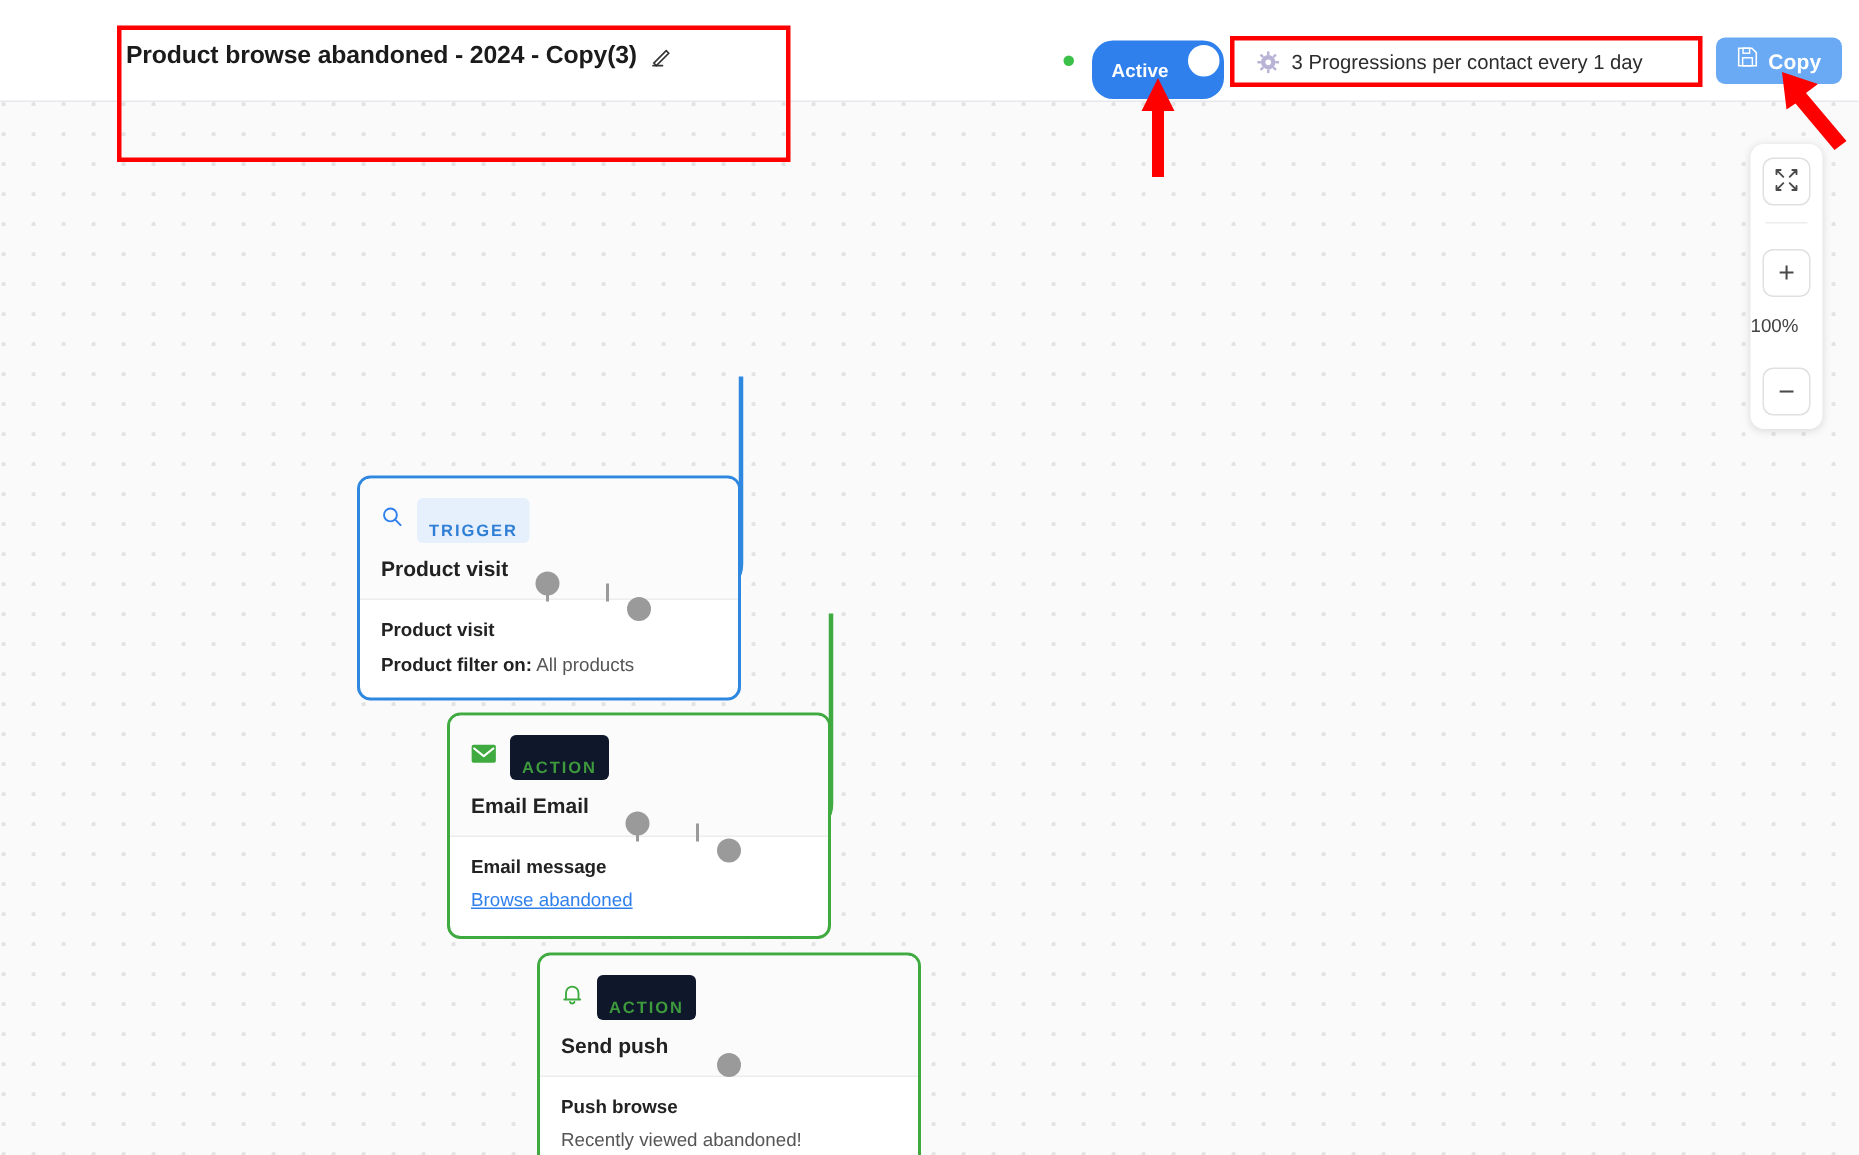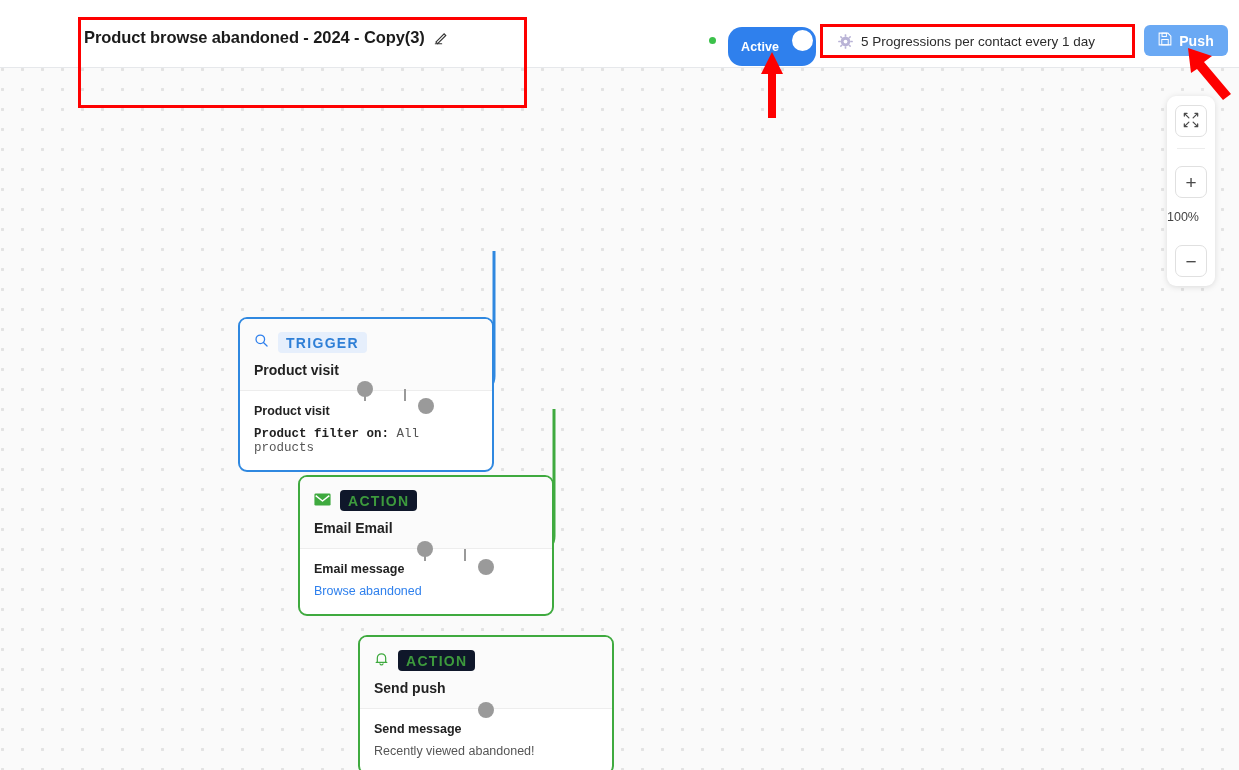--- a/index.html
+++ b/index.html
@@ -190,48 +190,49 @@
   .node-head {
     background: #fbfbfb;
     padding: 13px 14px 12px 14px;
     border-bottom: 1px solid #ededed;
   }
   .node-badge-row {
     display: flex; align-items: center; gap: 9px;
     margin-bottom: 9px;
   }
   .node-badge {
-    font-size: 14px;
+    font-size: 11px;
     font-weight: bold;
     letter-spacing: 1.3px;
-    padding: 3px 8px 2px 8px;
+    padding: 16px 8px 2px 8px;
     border-radius: 4px;
   }
   .badge-trigger { background: #e6effc; color: #2f7fd6; }
   .badge-action  { background: #0f172a; color: #3d9a3d; }
   .node-title {
     font-size: 14px;
     font-weight: bold;
     color: #222222;
   }
   .node-body { padding: 13px 14px 15px 14px; }
   .node-field-label {
     font-size: 12.5px;
     font-weight: bold;
     color: #222222;
   }
   .node-field-value {
     font-size: 12.5px;
     color: #555555;
     font-weight: normal;
   }
-  .node-field-row { margin-top: 9px; font-size: 12.5px; font-family: Liberation Mono, monospace; }
+  .node-field-row { margin-top: 9px; font-size: 12.5px; }
   .node-link {
     font-size: 12.5px;
     color: #2f80ed;
+    text-decoration: underline;
     cursor: pointer;
     display: inline-block;
     margin-top: 8px;
   }
   .node-plain {
     font-size: 12.5px;
     color: #555555;
     margin-top: 8px;
   }
 
@@ -321,21 +322,21 @@
             <path d="M4 13.2 V8.2 a5 5 0 0 1 10 0 v5" stroke="#3faa3f" stroke-width="1.5" stroke-linejoin="round"></path>
             <line x1="2.6" y1="13.5" x2="15.4" y2="13.5" stroke="#3faa3f" stroke-width="1.5" stroke-linecap="round"></line>
             <path d="M7.2 15.4 a1.9 1.9 0 0 0 3.6 0" stroke="#3faa3f" stroke-width="1.5" stroke-linecap="round"></path>
           </svg>
         </span>
         <span class="node-badge badge-action">ACTION</span>
       </div>
       <div class="node-title">Send push</div>
     </div>
     <div class="node-body">
-      <div class="node-field-label">Send message</div>
+      <div class="node-field-label">Push browse</div>
       <div class="node-plain">Recently viewed abandoned!</div>
     </div>
   </div>
 
   <svg width="1239" height="702" style="position:absolute;left:0;top:0;pointer-events:none;z-index:19;">
 
     <path d="M240 321 L481 321 Q494 321 494 308 L494 183" stroke="#2f88e0" stroke-width="3" fill="none"></path>
 
     <path d="M300 481 L541 481 Q554 481 554 468 L554 341" stroke="#3faa3f" stroke-width="3" fill="none"></path>
 
@@ -373,32 +374,32 @@
           <rect x="0.2" y="8.9" width="3.6" height="2.2" rx="0.8"></rect>
           <rect x="16.2" y="8.9" width="3.6" height="2.2" rx="0.8"></rect>
           <rect x="8.9" y="0.2" width="2.2" height="3.6" rx="0.8" transform="rotate(45 10 10)"></rect>
           <rect x="8.9" y="16.2" width="2.2" height="3.6" rx="0.8" transform="rotate(45 10 10)"></rect>
           <rect x="0.2" y="8.9" width="3.6" height="2.2" rx="0.8" transform="rotate(45 10 10)"></rect>
           <rect x="16.2" y="8.9" width="3.6" height="2.2" rx="0.8" transform="rotate(45 10 10)"></rect>
         </g>
         <circle cx="10" cy="10" r="2.5" fill="#ffffff"></circle>
       </svg>
     </span>
-    <span id="progressions-label">5 Progressions per contact every 1 day</span>
+    <span id="progressions-label">3 Progressions per contact every 1 day</span>
   </div>
 
   <div id="save-button">
     <span>
       <svg width="14" height="14" viewBox="0 0 16 16" fill="none">
         <path d="M1.3 1.3 H11.3 L14.7 4.7 V14.7 H1.3 Z" stroke="#ffffff" stroke-width="1.2" fill="none"></path>
         <rect x="4.6" y="1.3" width="5" height="3.8" stroke="#ffffff" stroke-width="1.1" fill="none"></rect>
         <rect x="4.3" y="8.6" width="7.4" height="6.1" stroke="#ffffff" stroke-width="1.1" fill="none"></rect>
       </svg>
     </span>
-    <span id="save-label">Push</span>
+    <span id="save-label">Copy</span>
   </div>
 </div>
 
 <div id="zoom-panel">
   <div class="zoom-btn" id="zoom-fit">
     <span>
       <svg width="16" height="16" viewBox="0 0 18 18" fill="none" stroke="#4a4a4a" stroke-width="1.4" stroke-linecap="round">
         <path d="M1.5 1.5 L6.6 6.6 M1.5 1.5 V4.6 M1.5 1.5 H4.6"></path>
         <path d="M16.5 1.5 L11.4 6.6 M16.5 1.5 V4.6 M16.5 1.5 H13.4"></path>
         <path d="M1.5 16.5 L6.6 11.4 M1.5 16.5 V13.4 M1.5 16.5 H4.6"></path>

